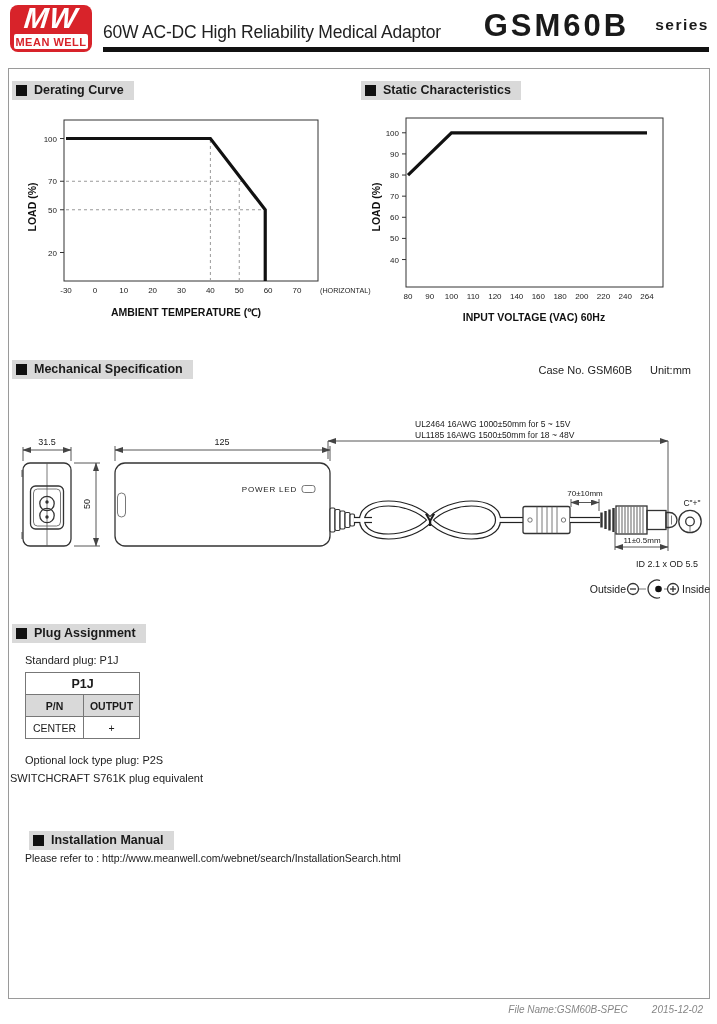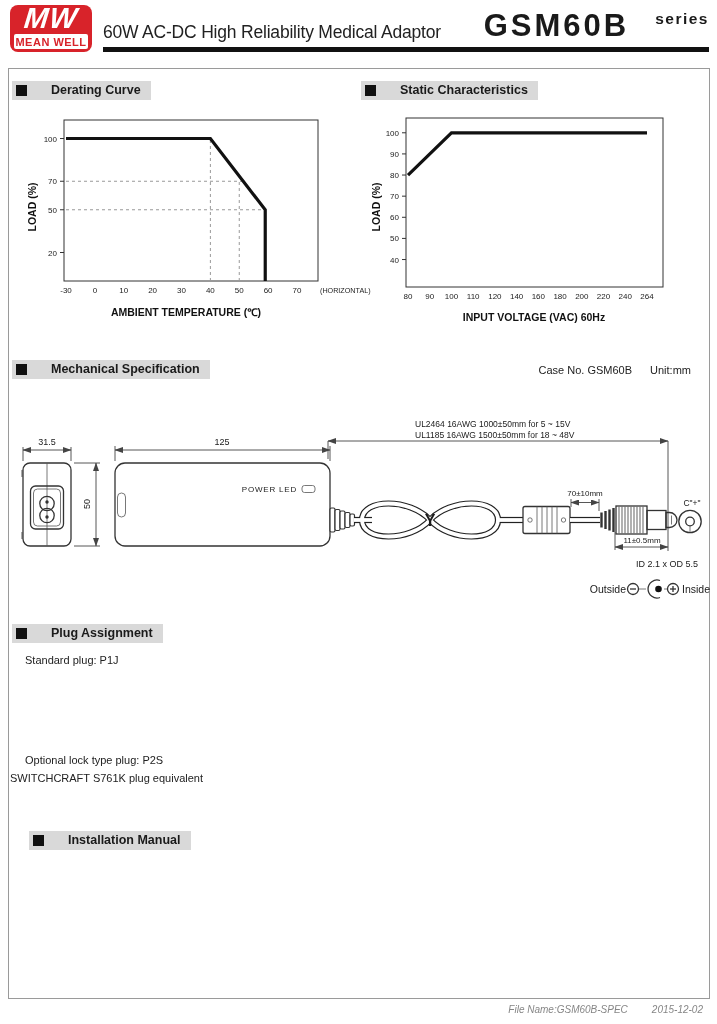--- a/index.html
+++ b/index.html
@@ -8,28 +8,28 @@
   .abs{position:absolute;}
 
   
   .logo{left:10px;top:5px;width:82px;height:47px;background:#d8232a;border-radius:8px;}
   .logo-mw{position:absolute;left:0;right:0;top:-3px;text-align:center;color:#fff;
            font-size:29px;font-weight:bold;font-style:italic;transform:skewX(-6deg);letter-spacing:1px;}
   .logo-band{position:absolute;left:4px;right:4px;bottom:3px;height:15px;background:#fff;border-radius:2px;
              display:flex;align-items:center;justify-content:center;}
   .logo-brand{color:#d8232a;font-weight:bold;font-size:11px;letter-spacing:.5px;}
   .page-title{left:103px;top:22px;font-size:17.5px;letter-spacing:-.2px;color:#222;}
-  .series{right:8px;top:10px;display:flex;align-items:flex-start;}
+  .series{right:8px;top:10px;display:flex;align-items:center;}
   .series-name{font-size:31px;font-weight:bold;letter-spacing:3px;line-height:1;}
   .series-suffix{font-size:15.5px;font-weight:bold;letter-spacing:1.5px;margin-left:26px;padding-bottom:2px;}
   .title-rule{left:103px;top:47px;width:606px;height:5px;background:#111;}
 
   .content-border{left:8px;top:68px;width:700px;height:929px;border:1px solid #9a9a9a;}
 
-  .sec-head{display:flex;align-items:center;gap:24px;background:#d9d9d9;
+  .sec-head{display:flex;align-items:center;gap:7px;background:#d9d9d9;
             padding:2px 10px 3px 4px;font-weight:bold;font-size:12.5px;white-space:nowrap;}
   .sq{width:11px;height:11px;background:#111;flex:0 0 auto;}
 
   .case-note{top:364px;right:26px;display:flex;gap:18px;font-size:11px;color:#222;}
 
   svg{position:absolute;overflow:visible;}
   svg text{font-family:"Liberation Sans",sans-serif;fill:#1a1a1a;}
   .tk{font-size:8px;fill:#222;}
   .tk7{font-size:7.2px;fill:#222;}
   .axl{font-size:10.5px;font-weight:bold;fill:#111;}
@@ -314,22 +314,40 @@
       <circle cx="658.5" cy="589" r="3.3" fill="#111"></circle>
       <line class="thin" x1="664" y1="589" x2="667.5" y2="589"></line>
       <circle class="ln" cx="673" cy="589" r="5.5"></circle>
       <line class="ln" x1="670" y1="589" x2="676" y2="589"></line>
       <line class="ln" x1="673" y1="586" x2="673" y2="592"></line>
       <text class="mt10" x="682" y="593" text-anchor="start">Inside</text>
     </g>
   </svg>
 
   <div class="abs note" style="left:25px;top:654px;">Standard plug: P1J</div>
+  <table class="abs plug-table">
+    <tbody>
+        <tr>
+      <td class="tt" colspan="2">P1J</td>
+    </tr>
+    <tr>
+      <td class="hd c1">P/N</td>
+      <td class="hd c2">OUTPUT</td>
+    </tr>
+    <tr>
+      <td class="c1">CENTER</td>
+      <td class="c2">+</td>
+    </tr>
+  </tbody>
+    </table>
   <div class="abs note" style="left:25px;top:754px;">Optional lock type plug: P2S</div>
   <div class="abs note" style="left:10px;top:772px;">SWITCHCRAFT S761K plug equivalent</div>
 
+  <div class="abs install-line">
+    <span>Please refer to : </span><a class="install-url" href="#">http://www.meanwell.com/webnet/search/InstallationSearch.html</a>
+  </div>
 
   <div class="abs footer">
     <span>File Name:GSM60B-SPEC</span>
     <span>2015-12-02</span>
   </div>
 
 </div>
 
 </body></html>

